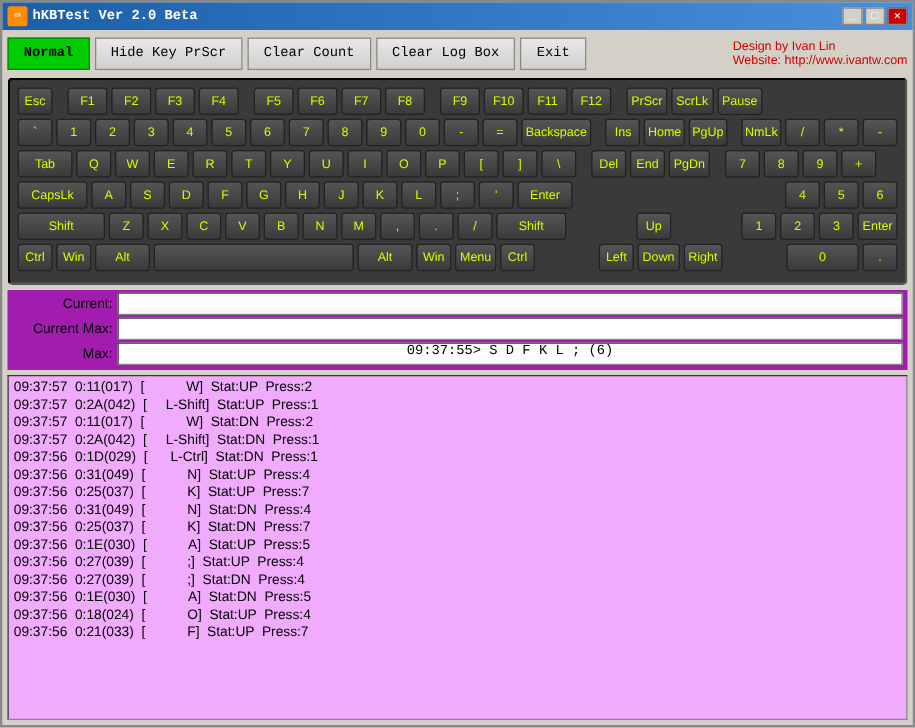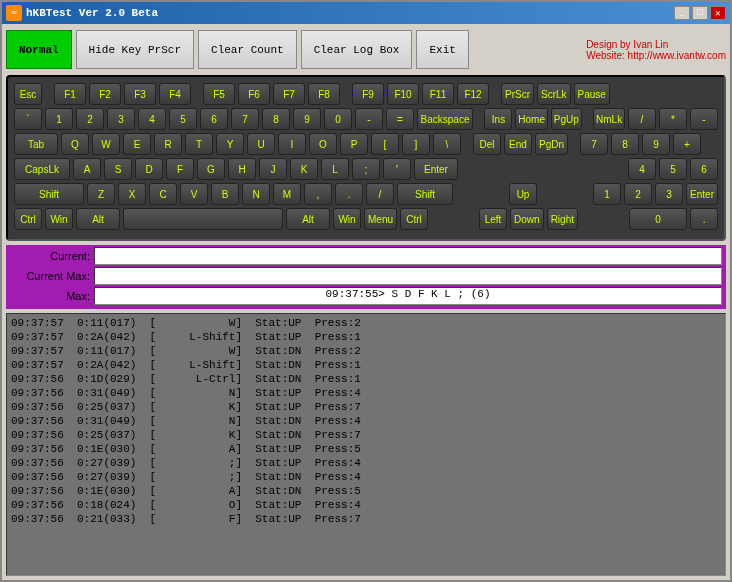--- a/index.html
+++ b/index.html
@@ -72,21 +72,21 @@
       gap: 4px;
     }
     #toolbar {
       display: flex;
       align-items: center;
       gap: 4px;
       background: #d4d0c8;
       padding: 2px 0;
     }
     .toolbar-btn {
-      height: 39px;
+      height: 26px;
       padding: 0 12px;
       border: 1px solid #888;
       background: linear-gradient(to bottom, #e8e8e8, #d0d0d0);
       cursor: pointer;
       font-size: 11px;
       font-family: 'Courier New', monospace;
     }
     .toolbar-btn.active {
       background: #00cc00;
       color: #000;
@@ -164,24 +164,24 @@
       height: 18px;
       flex: 1;
       padding: 0 3px;
       font-family: 'Courier New', monospace;
       font-size: 11px;
       color: #000;
       text-align: center;
     }
     #log-area {
       flex: 1;
-      background: #737373;
+      background: #f0abfc;
       border: 1px inset #888;
       overflow-y: scroll;
-      font-family: Liberation Mono, monospace;
+      font-family: Liberation Sans, sans-serif;
       font-size: 11px;
       padding: 2px 4px;
       color: #000;
     }
     .log-line {
       white-space: pre;
       line-height: 14px;
     }
     #log-container {
       display: flex;

